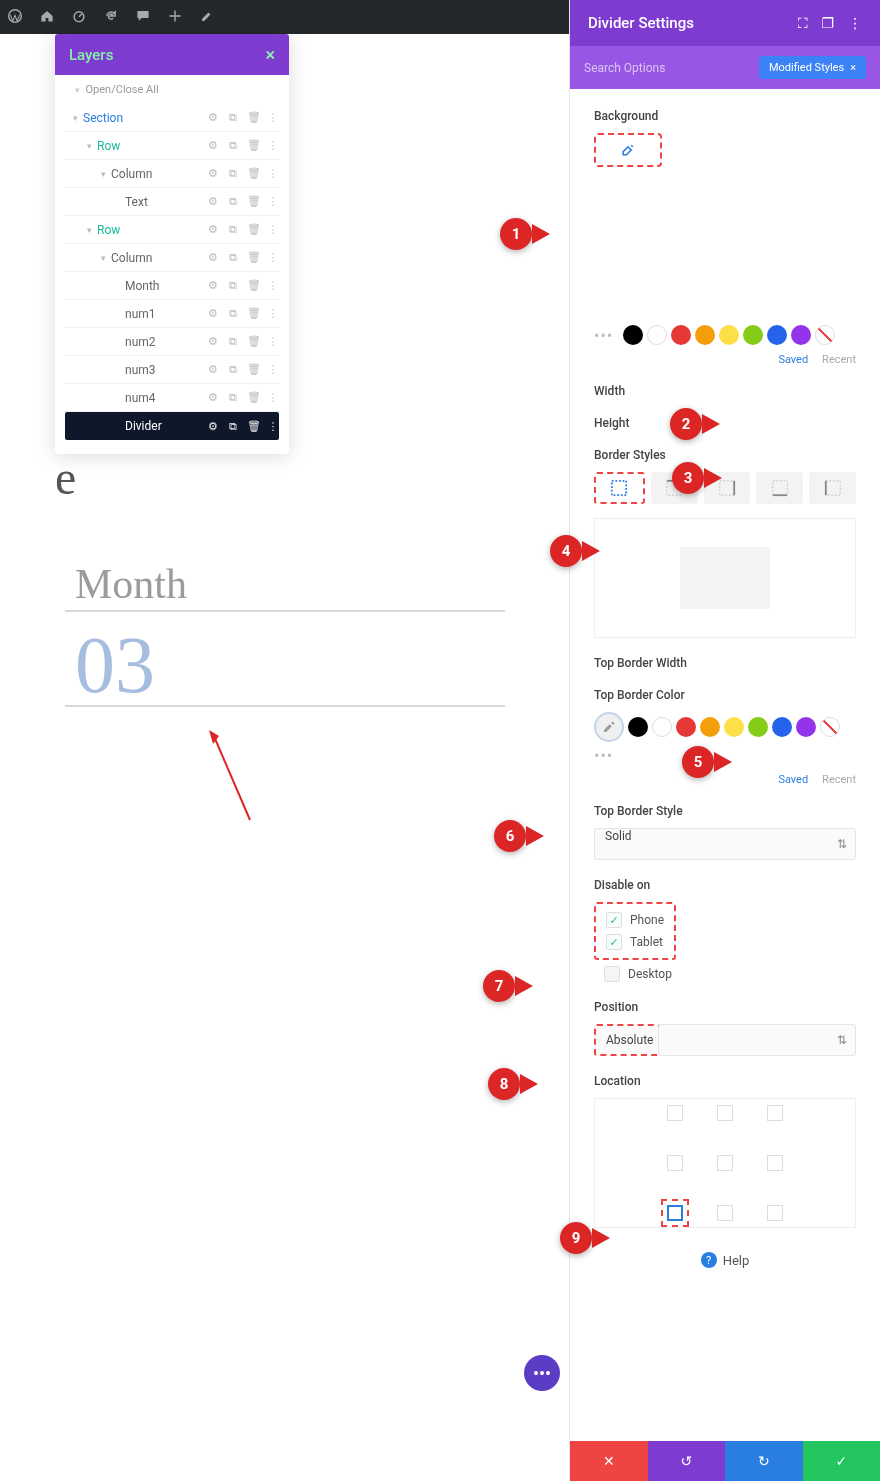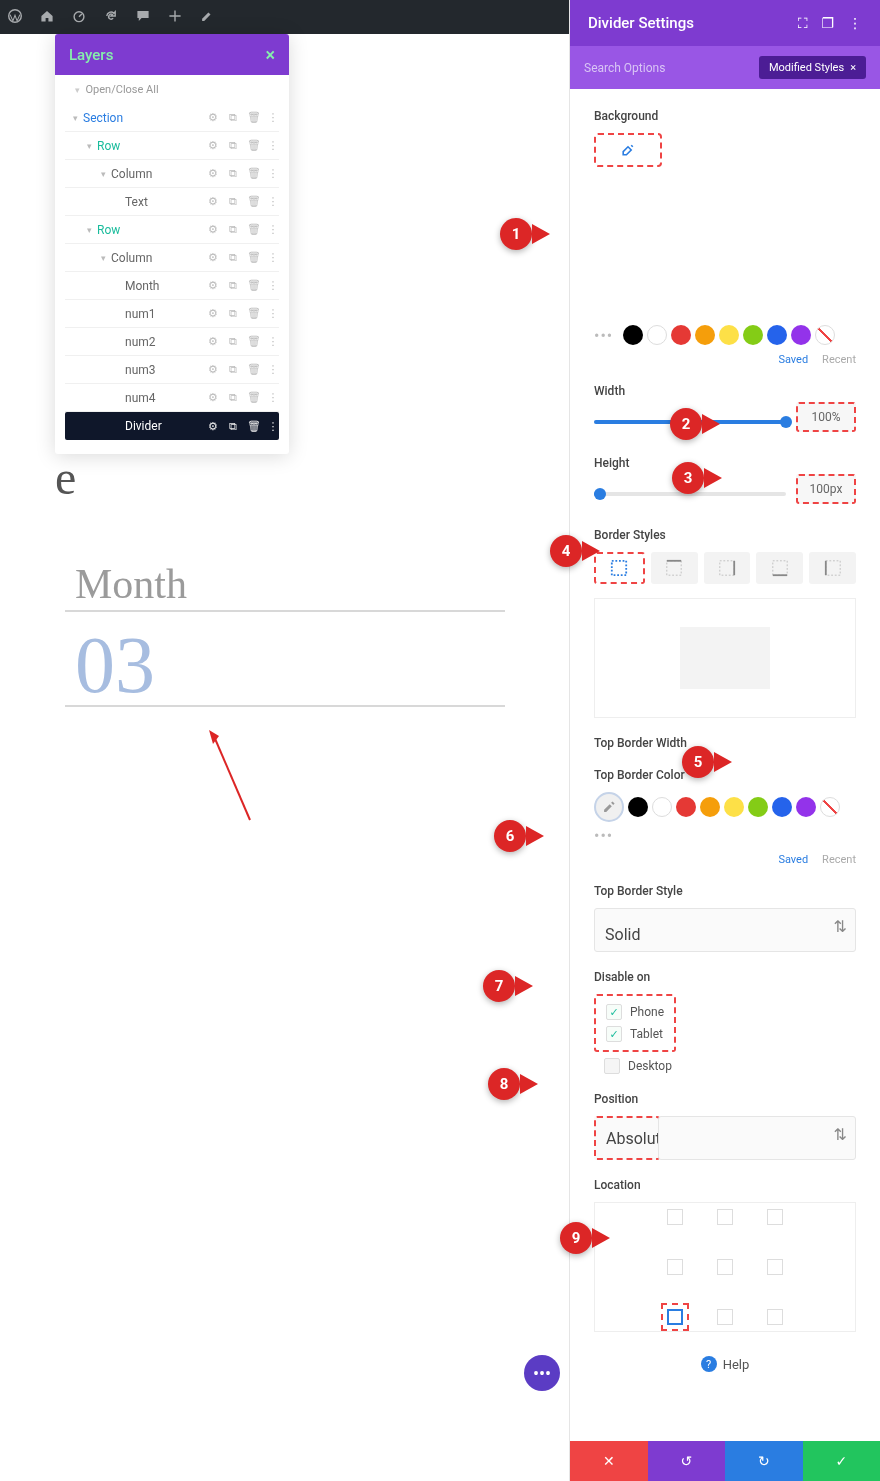--- a/index.html
+++ b/index.html
@@ -38,21 +38,21 @@
   .hr2 { position:absolute; left:10px; top:275px; width:440px; height:2px; background:#d8d8d8;}
   .arrow-annot { position:absolute; left:150px; top:300px; }
   
   
   .settings { position: absolute; right: 0; top: 0; bottom: 0; width: 311px; border-left: 1px solid #e5e5e5; background: #fff; display: flex; flex-direction: column; }
   .settings-header { background: #7e3bd0; color: #fff; padding: 14px 18px; display: flex; align-items: center; font-size: 15px; font-weight: 500; }
   .settings-header .icons { margin-left: auto; display: flex; gap: 14px; font-size: 14px;}
   .settings-search { background: #9956e5; padding: 10px 14px; display:flex; align-items:center;}
   .settings-search input { background: transparent; border: none; color: #d9c5f5; font-size: 12px; flex:1; outline:none;}
   .settings-search input::placeholder{color:#d9c5f5;}
-  .mod-styles { background: #4c1d95; color: #fff; font-size: 11px; padding: 5px 10px; border-radius: 3px; display:flex; gap:6px; align-items:center;}
+  .mod-styles { background: #3b82f6; color: #fff; font-size: 11px; padding: 5px 10px; border-radius: 3px; display:flex; gap:6px; align-items:center;}
   .settings-body { flex:1; overflow-y:auto; padding: 20px 24px 20px 24px; font-size: 12px; color:#555;}
   .sec-label { font-size: 12px; color:#444; margin-top:18px; margin-bottom:10px; font-weight:500;}
   .sec-label.first{margin-top:0;}
   .bg-swatch { width:68px; height:34px; border:2px dashed #ef4444; border-radius:4px; display:flex; align-items:center; justify-content:center;}
   .swatch-row { display:flex; gap:4px; margin-top:8px; align-items:center;}
   .swatch { width:20px; height:20px; border-radius:50%; cursor:pointer;}
   .more {color:#bbb; margin-right:6px; font-size:16px; letter-spacing:1px;}
   .sw-black{background:#000;} .sw-white{background:#fff; border:1px solid #ddd;} .sw-red{background:#e53935;} .sw-orange{background:#f59e0b;} .sw-yellow{background:#fde047;} .sw-lime{background:#84cc16;} .sw-blue{background:#2563eb;} .sw-purple{background:#9333ea;}
   .sw-none{background:linear-gradient(45deg,#fff 45%,#ef4444 45%,#ef4444 55%,#fff 55%);border:1px solid #ddd;}
   .saved-recent { display:flex; justify-content:flex-end; gap:14px; margin-top:8px; font-size:11px;}
@@ -62,21 +62,21 @@
   .slider-track{position:absolute; left:0; right:70px; top:12px; height:4px; background:#e5e5e5; border-radius:2px;}
   .slider-fill{position:absolute; left:0; top:12px; height:4px; background:#2a7de1; border-radius:2px;}
   .slider-thumb{position:absolute; top:8px; width:12px; height:12px; background:#2a7de1; border-radius:50%;}
   .border-buttons{display:flex; gap:6px; margin-top:4px;}
   .bb{flex:1; height:32px; background:#f3f3f3; display:flex; align-items:center; justify-content:center; border-radius:3px; cursor:pointer;}
   .bb.highlight{border:2px dashed #ef4444; background:#fff;}
   .bb svg{width:18px;height:18px;}
   .border-preview{ margin-top:14px; height:120px; border:1px solid #eee; display:flex; align-items:center; justify-content:center;}
   .border-preview .inner{width:90px; height:62px; background:#f3f3f3;}
   .picker-current{width:30px;height:30px;border-radius:50%;background:#f0f0f0;border:2px solid #c5d3e8;display:flex;align-items:center;justify-content:center;}
-  .select{ width:100%; height:44px; border:1px solid #e5e5e5; border-radius:3px; background:#fafafa; padding:16px 10px; font-size:16px; color:#444; position:relative;}
+  .select{ width:100%; height:32px; border:1px solid #e5e5e5; border-radius:3px; background:#fafafa; padding:0 10px; font-size:12px; color:#444; position:relative;}
   .select.highlight{border:2px dashed #ef4444; width:66px; display:inline-flex; align-items:center;}
   .select .caret{position:absolute; right:8px; top:8px; color:#888;}
   .disable-list{border:2px dashed #ef4444; padding:8px 10px 2px 10px; display:inline-block; border-radius:3px;}
   .check-row{display:flex; align-items:center; gap:8px; margin-bottom:6px; font-size:12px; color:#555;}
   .checkbox{width:16px;height:16px;border:1px solid #ddd;border-radius:2px; display:flex;align-items:center;justify-content:center; font-size:11px; color:#1abc9c; background:#f7fdf9;}
   .checkbox.unchecked{color:transparent;background:#f5f5f5;}
   .location-box{margin-top:10px; height:130px; border:1px solid #eee; display:flex; align-items:center; justify-content:center;}
   .loc-grid{display:grid; grid-template-columns:repeat(3,34px); grid-template-rows:repeat(3,34px); gap:16px;}
   .loc-cell{width:16px;height:16px;border:1px solid #ddd; justify-self:center; align-self:center; cursor:pointer;}
   .loc-cell.sel{border:2px solid #2a7de1; outline:2px dashed #ef4444; outline-offset:4px;}
@@ -311,34 +311,22 @@
       <span class="swatch sw-blue"></span>
       <span class="swatch sw-purple"></span>
       <span class="swatch sw-none"></span>
     </div>
     <div class="saved-recent">
         <span class="saved">Saved</span>
         <span class="recent-l">Recent</span>
       </div>
     
     <div class="sec-label">Width</div>
-    <div class="slider-row">
-      <div class="slider-track"></div>
-      <div class="slider-fill" style="width:calc(100% - 70px)"></div>
-      <div class="slider-thumb" style="left:calc(100% - 76px)"></div>
-      <div class="input-right">100%</div>
-    </div>
     
     <div class="sec-label">Height</div>
-    <div class="slider-row">
-      <div class="slider-track"></div>
-      <div class="slider-fill" style="width:6px"></div>
-      <div class="slider-thumb" style="left:0"></div>
-      <div class="input-right">100px</div>
-    </div>
     
     <div class="sec-label">Border Styles</div>
     <div class="border-buttons">
       <div class="bb highlight">
           <svg viewBox="0 0 20 20">
             <rect x="2" y="2" width="16" height="16" fill="none" stroke="#2a7de1" stroke-width="2" stroke-dasharray="2 2"></rect>
           </svg>
         </div>
       <div class="bb">
           <svg viewBox="0 0 20 20">

